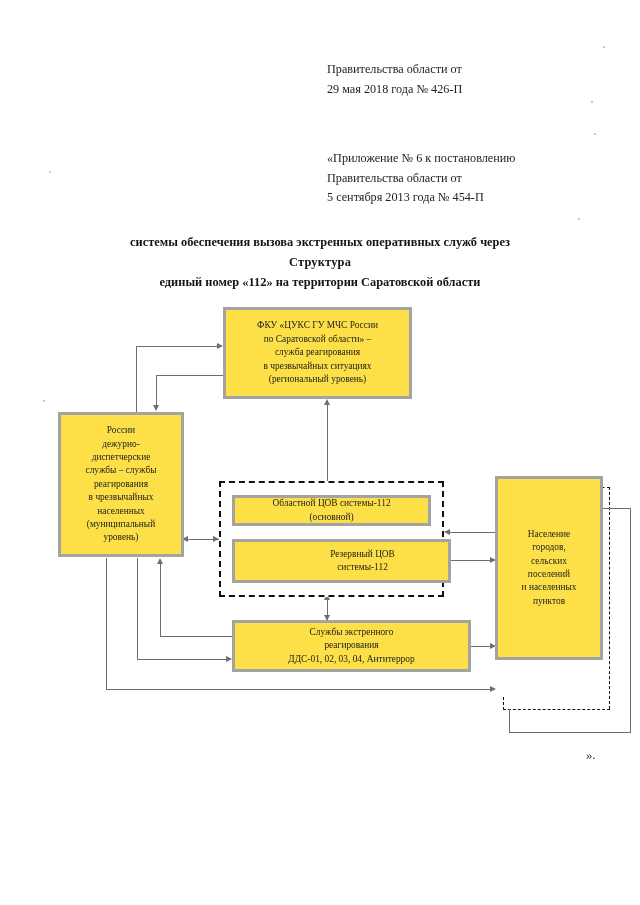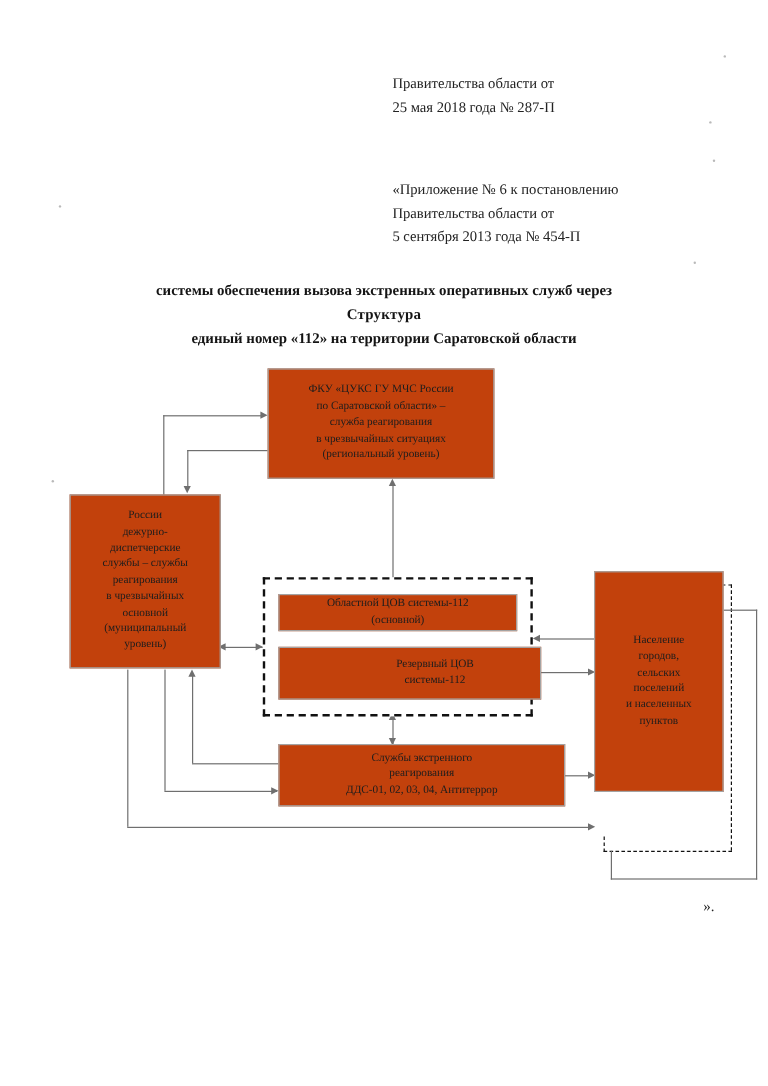--- a/index.html
+++ b/index.html
@@ -60,22 +60,22 @@
   #diagram {
     position: absolute;
     left: 0;
     top: 0;
     width: 640px;
     height: 905px;
   }
   .node {
     position: absolute;
     box-sizing: border-box;
-    border: 1px solid #a3a3a3;
-    background: #c2410c;
+    border: 3px solid #a3a3a3;
+    background: #fde047;
     display: flex;
     align-items: center;
     justify-content: center;
     text-align: center;
     font-size: 9.4px;
     line-height: 13.4px;
     color: #1d1d1d;
     padding: 2px 4px;
     z-index: 4;
   }
@@ -134,21 +134,21 @@
   
   .speck { position: absolute; width: 2px; height: 2px; background: #b9b9b9; border-radius: 50%; z-index: 1; }
 </style>
 </head>
 <body>
 
 <div id="page">
 
   <div class="hdr-block" id="hdr-appendix-2">
     <span class="hdr-line">Правительства области от</span>
-    <span class="hdr-line">25 мая 2018 года № 287-П</span>
+    <span class="hdr-line">29 мая 2018 года № 426-П</span>
   </div>
 
   <div class="hdr-block" id="hdr-appendix-3">
     <span class="hdr-line">«Приложение № 6 к постановлению</span>
     <span class="hdr-line">Правительства области от</span>
     <span class="hdr-line">5 сентября 2013 года № 454-П</span>
   </div>
 
   <div id="doc-title">
     <span class="t-line">системы обеспечения вызова экстренных оперативных служб через</span>
@@ -221,21 +221,21 @@
     </div>
 
     <div class="node" id="node-eddc">
       <div>
         <span class="nl">России</span>
         <span class="nl">дежурно-</span>
         <span class="nl">диспетчерские</span>
         <span class="nl">службы – службы</span>
         <span class="nl">реагирования</span>
         <span class="nl">в чрезвычайных</span>
-        <span class="nl">основной</span>
+        <span class="nl">населенных</span>
         <span class="nl">(муниципальный</span>
         <span class="nl">уровень)</span>
       </div>
     </div>
 
     <div class="node" id="node-cov-main">
       <div>
         <span class="nl">Областной ЦОВ системы-112</span>
         <span class="nl">(основной)</span>
       </div>

